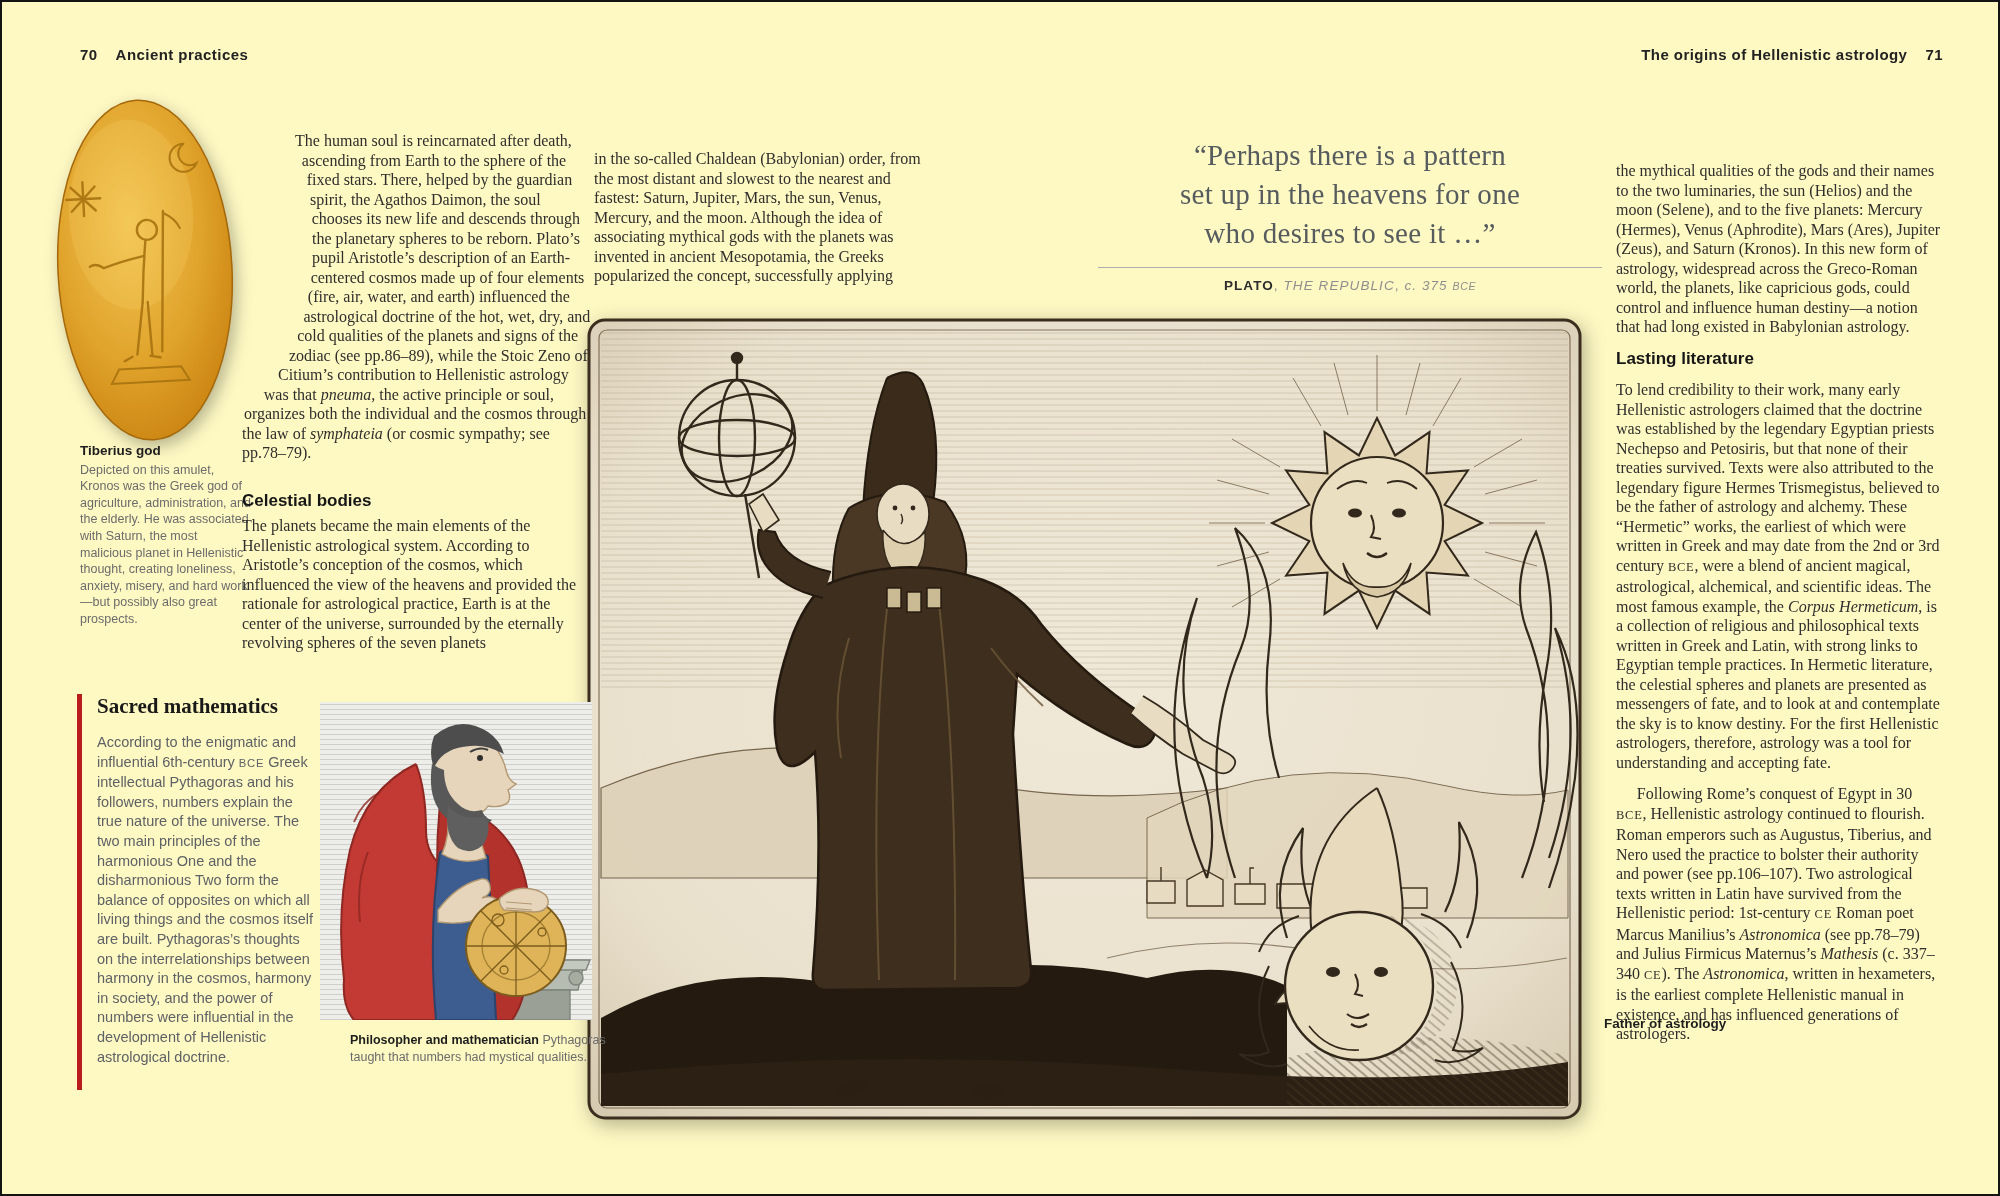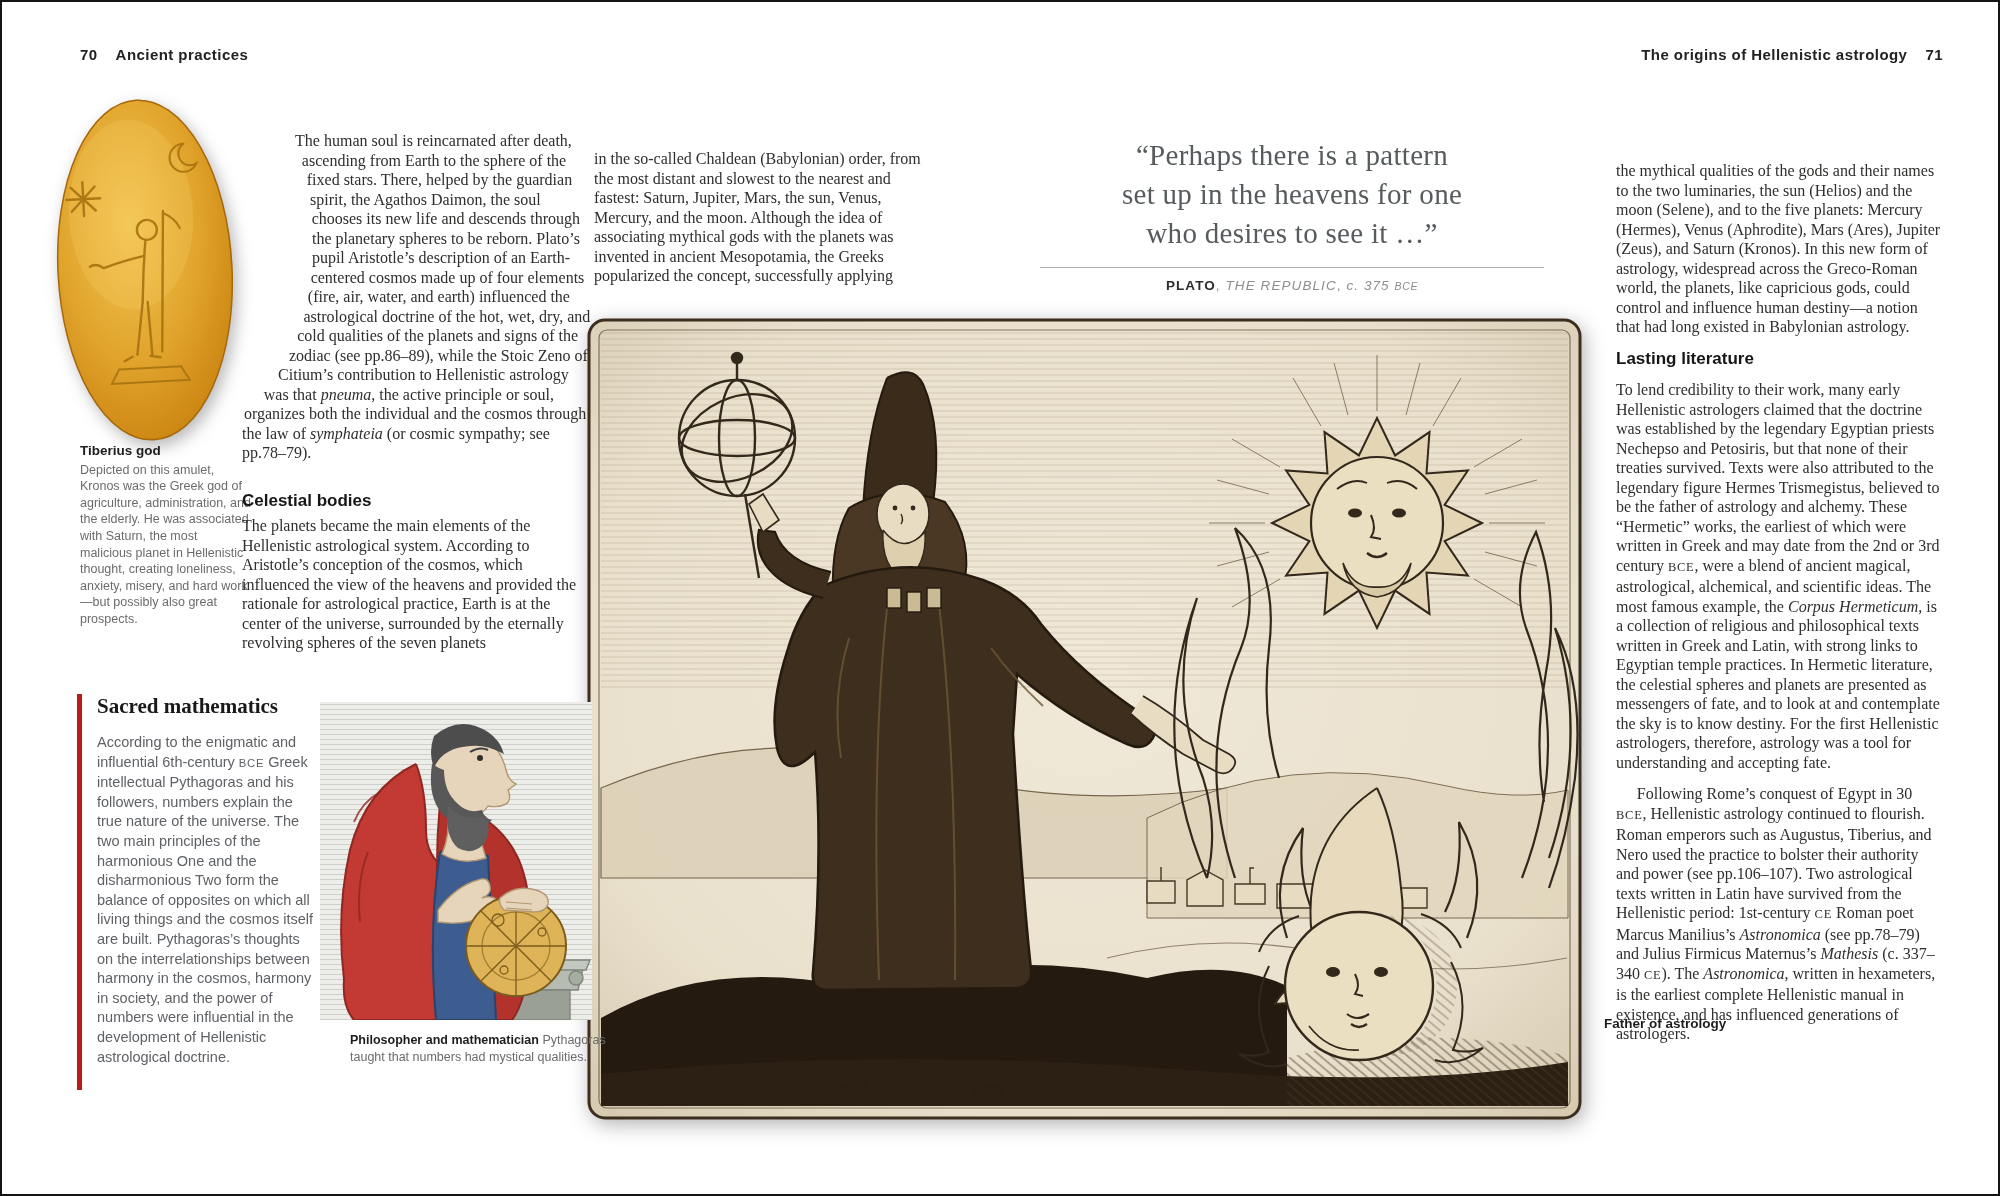--- a/index.html
+++ b/index.html
@@ -1,18 +1,18 @@
 <!DOCTYPE html>
 <html><head>
 <meta charset="utf-8">
 <style>
   * { margin:0; padding:0; box-sizing:border-box; }
   html,body { width:2000px; height:1196px; background:#888; }
   .page {
-    position:relative; width:2000px; height:1196px; background:#ffffff;
+    position:relative; width:2000px; height:1196px; background:#fef9c3;
     border:2px solid #141414; overflow:hidden;
     font-family:"Liberation Serif","DejaVu Serif",serif; color:#2e2d2b;
   }
   
   .runhead { position:absolute; top:44px; font-family:"Liberation Sans","DejaVu Sans",sans-serif;
     font-size:15px; letter-spacing:.03em; color:#333; }
   .runhead b { font-weight:700; color:#222; }
   .rh-left { left:78px; }
   .rh-right { right:55px; text-align:left; }
   .rh-left .sep { display:inline-block; width:18px; }
@@ -40,21 +40,21 @@
   .subhead { position:absolute; font-family:"Liberation Sans","DejaVu Sans",sans-serif;
     font-size:17px; font-weight:700; color:#161616; }
   .h-celestial { left:240px; top:489px; }
   .col1b { position:absolute; left:240px; top:514px; width:350px; }
   .col2 { position:absolute; left:592px; top:147px; width:336px; }
 
   .it { font-style:italic; }
   .sc { font-size:.78em; letter-spacing:.06em; }
 
   
-  .quoteblock { position:absolute; left:1038px; top:134px; width:504px; text-align:center; }
+  .quoteblock { position:absolute; left:1096px; top:134px; width:504px; text-align:center; }
   .quote-line { font-size:29px; line-height:39px; color:#565b5e; letter-spacing:.01em; }
   .quote-rule { border:none; border-top:1px solid #adadad; margin:14px 0 10px 0; }
   .quote-attr { font-family:"Liberation Sans","DejaVu Sans",sans-serif; font-size:13.5px;
     letter-spacing:.08em; color:#8e8e8e; }
   .quote-attr .who { font-weight:700; color:#2c2c2c; }
   .quote-attr .work { font-style:italic; }
   .quote-attr .when { font-style:italic; }
   .quote-attr .when .sc { font-style:italic; }
 
   

